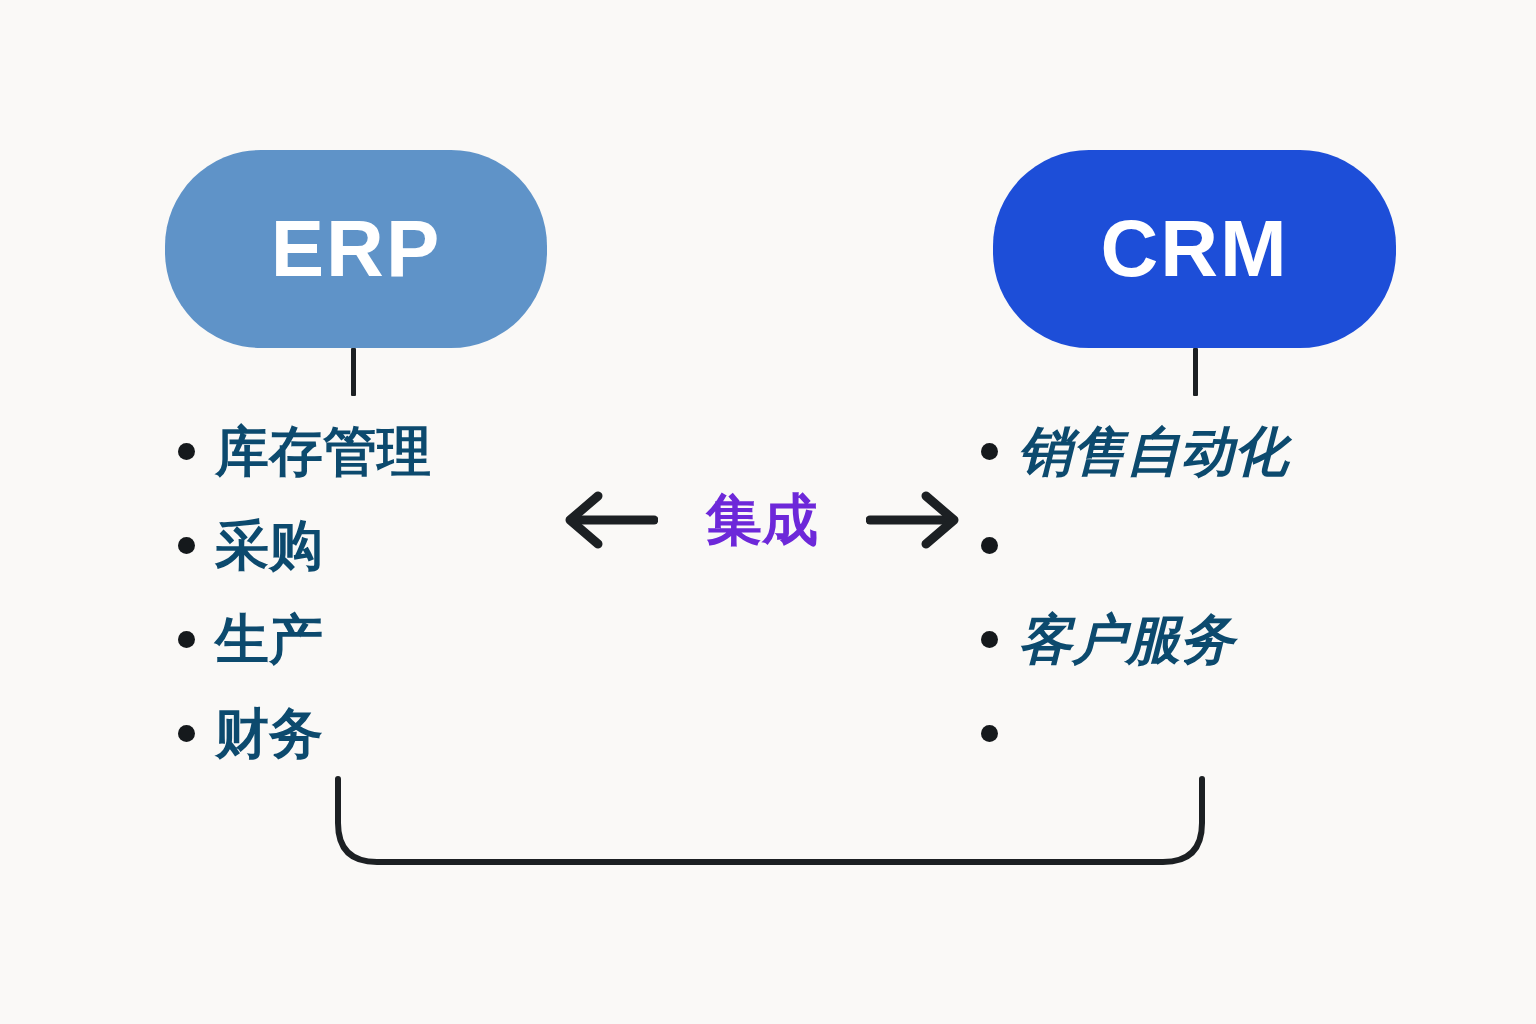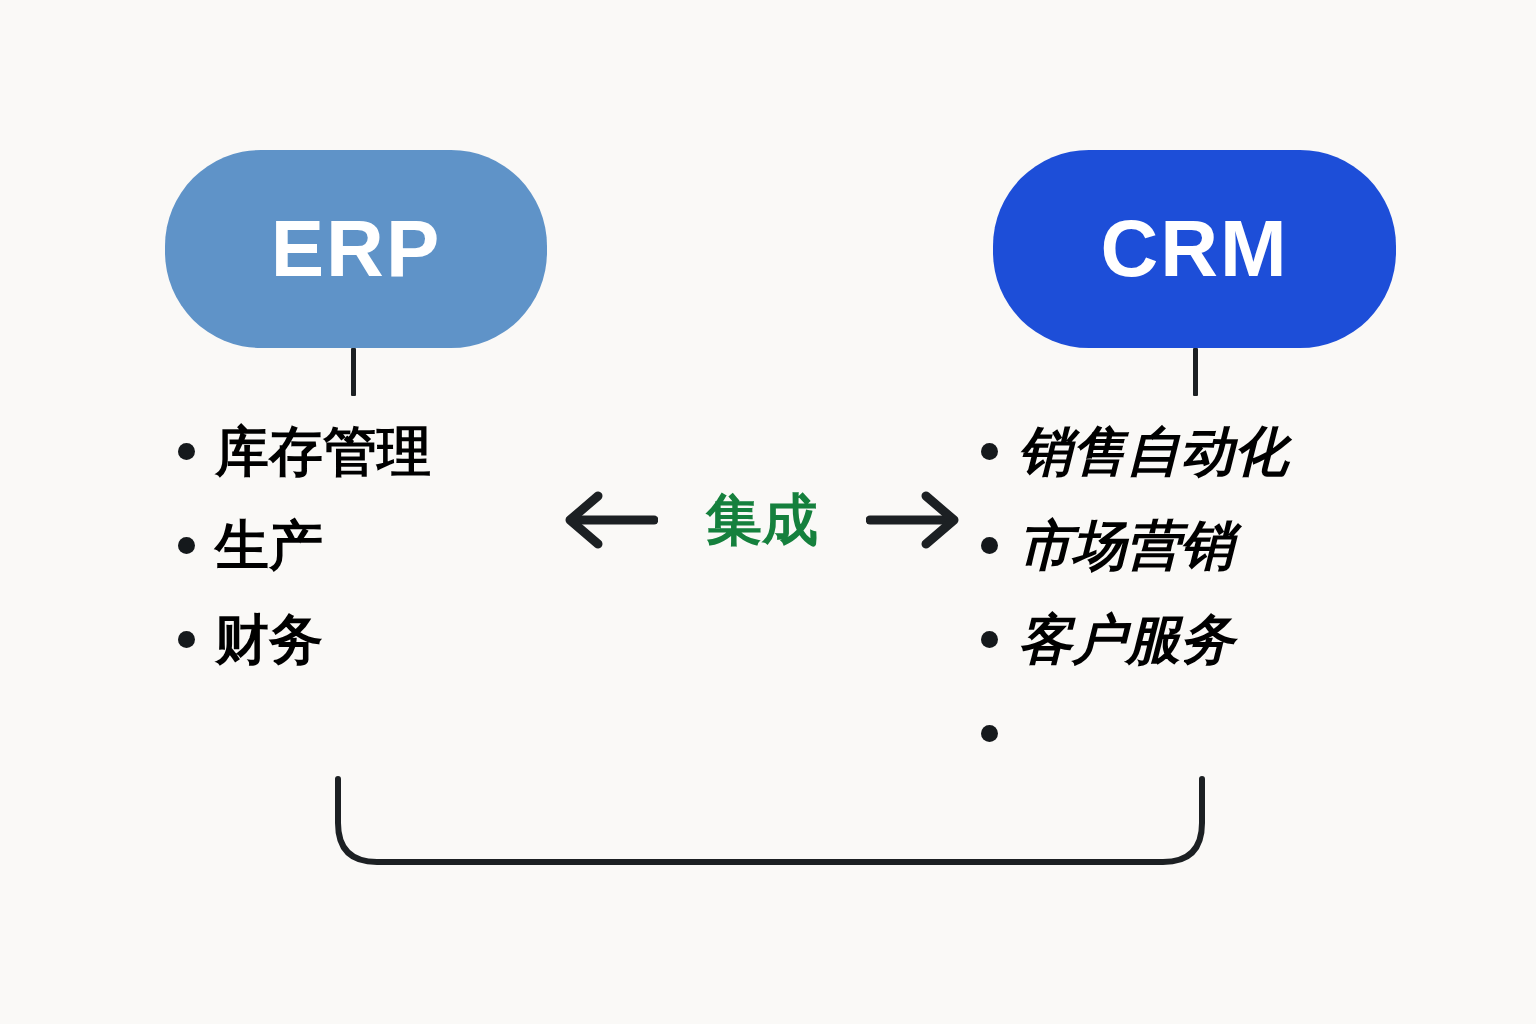--- a/index.html
+++ b/index.html
@@ -91,41 +91,41 @@
   }
   .bullet {
     width: 17px;
     height: 17px;
     border-radius: 50%;
     background: #15191c;
     flex: 0 0 auto;
     margin-right: 20px;
   }
   .feature-text {
-    color: #000000;
+    color: #0c4a6e;
     font-size: 54px;
     font-weight: bold;
     line-height: 1;
     white-space: nowrap;
     font-family: "Liberation Sans", "DejaVu Sans", sans-serif;
   }
 
   
   #integration-group {
     position: absolute;
     left: 560px;
     top: 478px;
     width: 404px;
     height: 84px;
     display: flex;
     align-items: center;
     justify-content: space-between;
   }
   #integration-label {
-    color: #15803d;
+    color: #6d28d9;
     font-size: 56px;
     font-weight: bold;
     line-height: 1;
     white-space: nowrap;
     font-family: "Liberation Sans", "DejaVu Sans", sans-serif;
   }
   .arrow-svg {
     display: block;
   }
 
@@ -154,36 +154,39 @@
   <div class="stem" id="stem-erp"></div>
   <div class="stem" id="stem-crm"></div>
 
   <ul class="feature-list" id="list-erp">
     <li class="feature-item">
       <span class="bullet"></span>
       <span class="feature-text">库存管理</span>
     </li>
     <li class="feature-item">
       <span class="bullet"></span>
+      <span class="feature-text">采购</span>
+    </li>
+    <li class="feature-item">
+      <span class="bullet"></span>
       <span class="feature-text">生产</span>
     </li>
     <li class="feature-item">
       <span class="bullet"></span>
       <span class="feature-text">财务</span>
     </li>
   </ul>
 
   <ul class="feature-list" id="list-crm">
     <li class="feature-item">
       <span class="bullet"></span>
       <span class="feature-text">销售自动化</span>
     </li>
     <li class="feature-item">
       <span class="bullet"></span>
-      <span class="feature-text">市场营销</span>
     </li>
     <li class="feature-item">
       <span class="bullet"></span>
       <span class="feature-text">客户服务</span>
     </li>
     <li class="feature-item">
       <span class="bullet"></span>
     </li>
   </ul>
 

